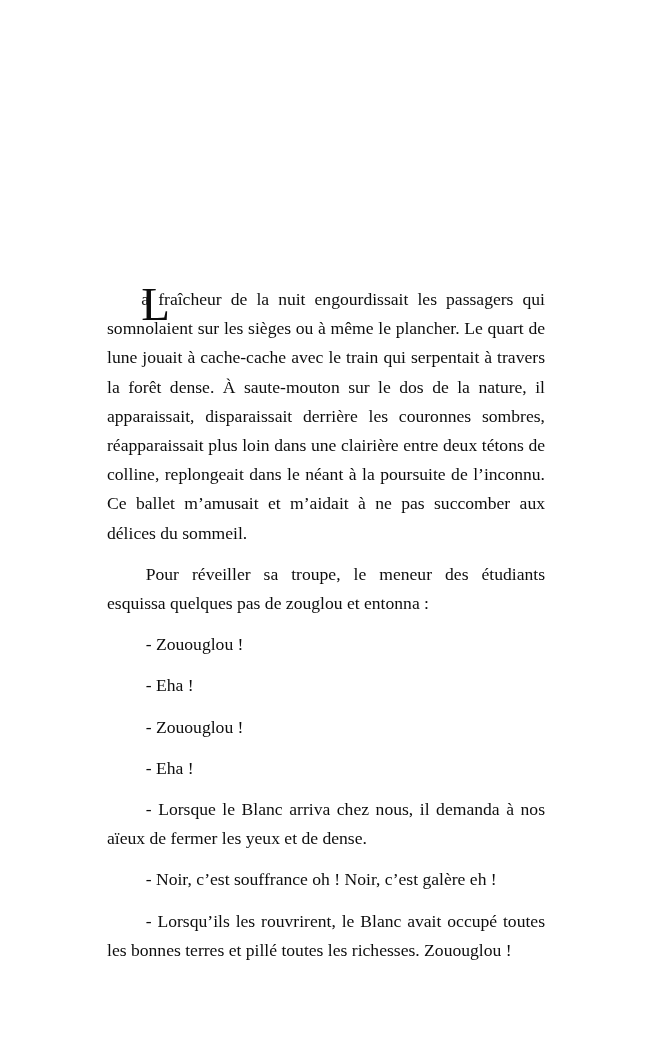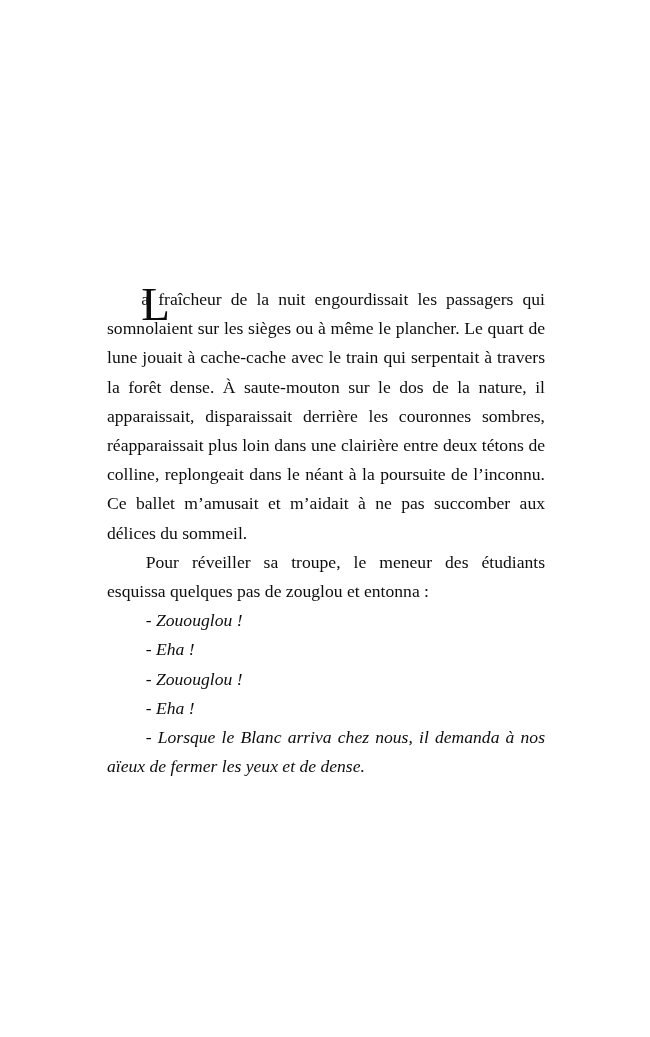--- a/index.html
+++ b/index.html
@@ -30,37 +30,36 @@
   .para {
     margin: 0;
     text-align: justify;
     text-justify: inter-word;
   }
   .para.indent {
     text-indent: 2.2em;
   }
   .para.dialogue {
     text-indent: 2.2em;
-    font-style: italic;
   }
   
   .dropcap-para {
     position: relative;
     text-indent: 1.95em;
   }
   .dropcap {
     position: absolute;
     left: 0;
     top: -4px;
     font-size: 47px;
     line-height: 47px;
     font-family: "Liberation Serif", serif;
   }
   .para + .para {
-    margin-top: 0;
+    margin-top: 12px;
   }
 </style>
 </head>
 <body>
 
 <div class="page">
   <div class="body-text">
 
     <p class="para dropcap-para">
       <span class="dropcap">L</span>
@@ -84,16 +83,22 @@
     </p>
 
     <p class="para dialogue">
       <span>- Eha !</span>
     </p>
 
     <p class="para dialogue">
       <span>- Lorsque le Blanc arriva chez nous, il demanda à nos aïeux de fermer les yeux et de dense.</span>
     </p>
 
+    <p class="para dialogue">
+      <span>- Noir, c’est souffrance oh ! Noir, c’est galère eh !</span>
+    </p>
 
+    <p class="para dialogue">
+      <span>- Lorsqu’ils les rouvrirent, le Blanc avait occupé toutes les bonnes terres et pillé toutes les richesses. Zououglou !</span>
+    </p>
 
   </div>
 </div>
 
 </body></html>

